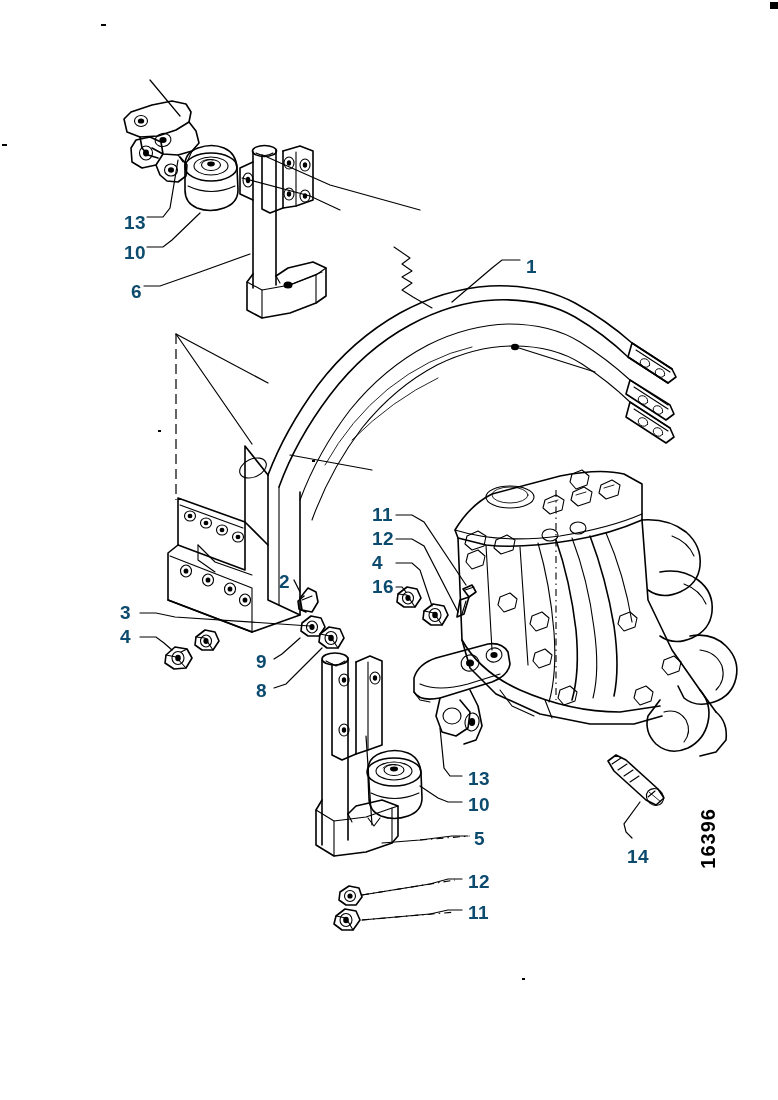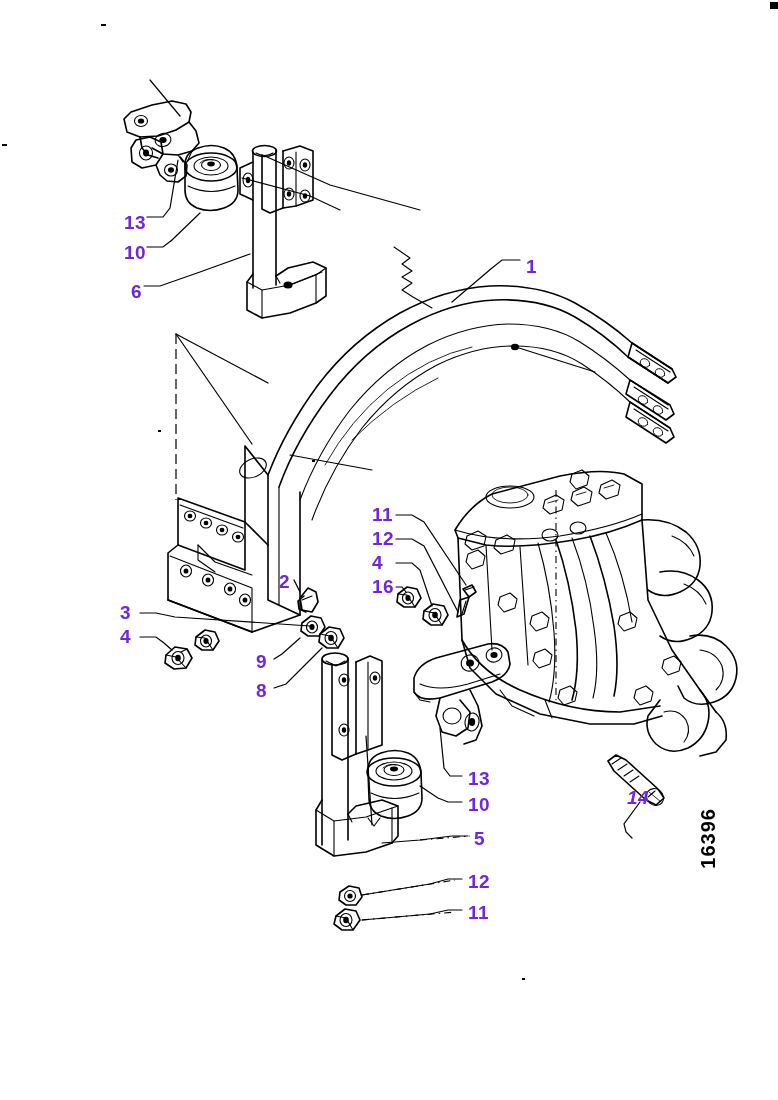--- a/index.html
+++ b/index.html
@@ -23,21 +23,21 @@
     left: 0;
     top: 0;
     width: 778px;
     height: 1100px;
   }
   .callout-label {
     position: absolute;
     font-family: "Liberation Sans", sans-serif;
     font-size: 19px;
     font-weight: bold;
-    color: #6d28d9;
+    color: #0c4a6e;
     line-height: 1;
     letter-spacing: 0.5px;
     white-space: nowrap;
   }
   #part-number {
     position: absolute;
     left: 697px;
     top: 808px;
     font-family: "Liberation Sans", sans-serif;
     font-size: 20px;
@@ -449,17 +449,17 @@
   <div class="callout-label" style="left:279px; top:572px;">2</div>
   <div class="callout-label" style="left:120px; top:603px;">3</div>
   <div class="callout-label" style="left:120px; top:627px;">4</div>
   <div class="callout-label" style="left:256px; top:652px;">9</div>
   <div class="callout-label" style="left:256px; top:681px;">8</div>
   <div class="callout-label" style="left:468px; top:769px;">13</div>
   <div class="callout-label" style="left:468px; top:795px;">10</div>
   <div class="callout-label" style="left:474px; top:829px;">5</div>
   <div class="callout-label" style="left:468px; top:872px;">12</div>
   <div class="callout-label" style="left:468px; top:903px;">11</div>
-  <div class="callout-label" style="left:627px; top:788px;font-style:italic;">14</div>
+  <div class="callout-label" style="left:627px; top:847px;">14</div>
 
   <div id="part-number">16396</div>
 
 </div>
 
 </body></html>

